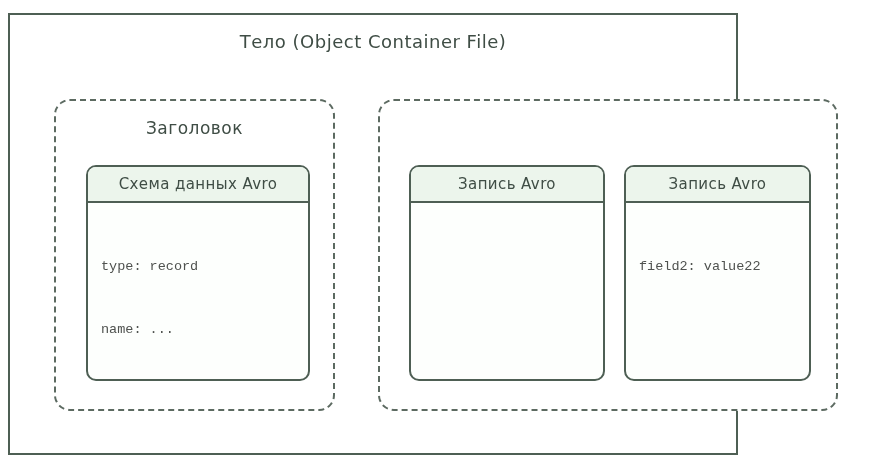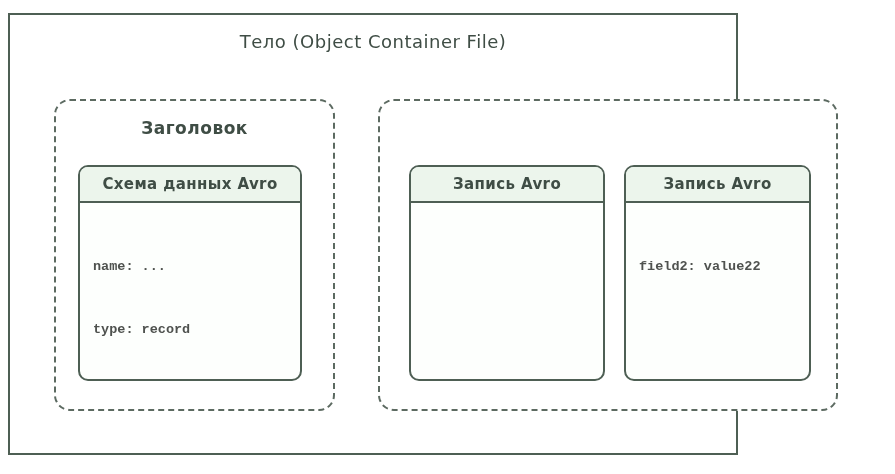--- a/index.html
+++ b/index.html
@@ -20,34 +20,34 @@
   .outer-box{
     position:absolute;left:8px;top:13px;width:730px;height:442px;
     border:2px solid var(--border);background:#ffffff;
   }
   .main-title{
     text-align:center;padding-top:16px;font-size:18px;letter-spacing:0.5px;
     color:var(--title-text);
   }
   .dashed-box{
     position:absolute;top:84px;height:312px;
-    border:2px dashed var(--dashed-border);border-radius:16px;background:#ffffff;font-weight:bold;
+    border:2px dashed var(--dashed-border);border-radius:16px;background:#ffffff;
   }
   .dashed-box.header-section{left:44px;width:281px;}
   .dashed-box.data-blocks-section{left:368px;width:460px;}
   .section-title{
     text-align:center;margin-top:17px;font-size:17px;letter-spacing:0.5px;
     color:var(--title-text);
   }
   .card{
     position:absolute;top:64px;height:216px;
     border:2px solid var(--border);border-radius:10px;background:var(--body-fill);
     overflow:hidden;
   }
-  .schema-card{left:22px;width:224px;}
+  .schema-card{left:30px;width:224px;}
   .record-card-1{left:29px;width:196px;}
   .record-card-2{left:244px;width:187px;}
   .card-header{
     height:36px;background:var(--header-fill);border-bottom:2px solid var(--border);
     display:flex;align-items:center;justify-content:center;
     font-size:15px;letter-spacing:0.4px;color:var(--title-text);
   }
   .card-body{
     padding:11px 13px;
     font-family:"Liberation Mono","DejaVu Sans Mono",monospace;
@@ -63,22 +63,22 @@
   <div class="outer-box">
 
     <div class="main-title">Тело (Object Container File)</div>
 
     <div class="dashed-box header-section">
       <div class="section-title">Заголовок</div>
 
       <div class="card schema-card">
         <div class="card-header">Схема данных Avro</div>
         <div class="card-body">
+          <div class="code-line">type: record</div>
           <div class="code-line">name: ...</div>
-          <div class="code-line">type: record</div>
           
           
           
           
         </div>
       </div>
     </div>
 
     <div class="dashed-box data-blocks-section">
 

